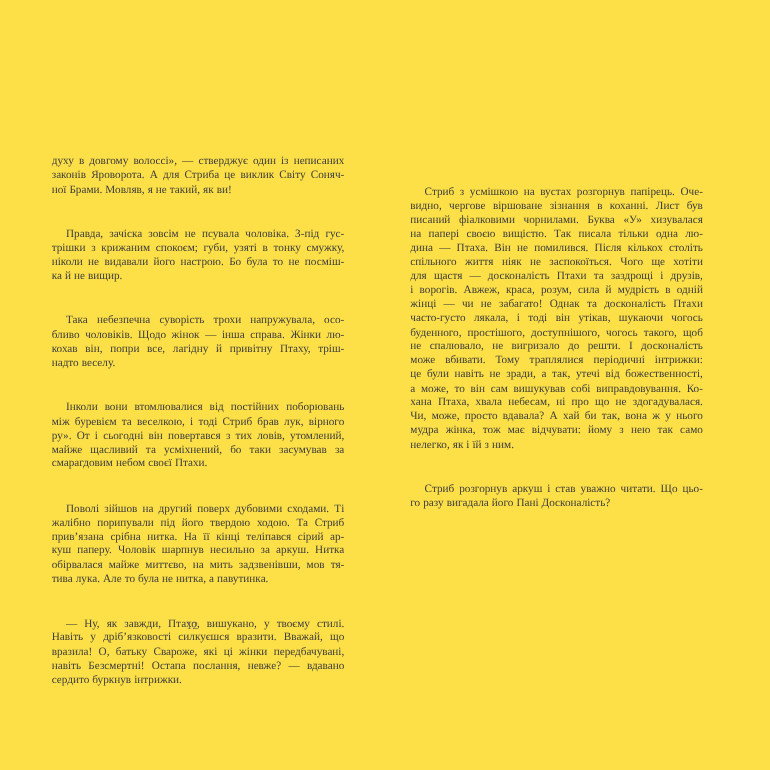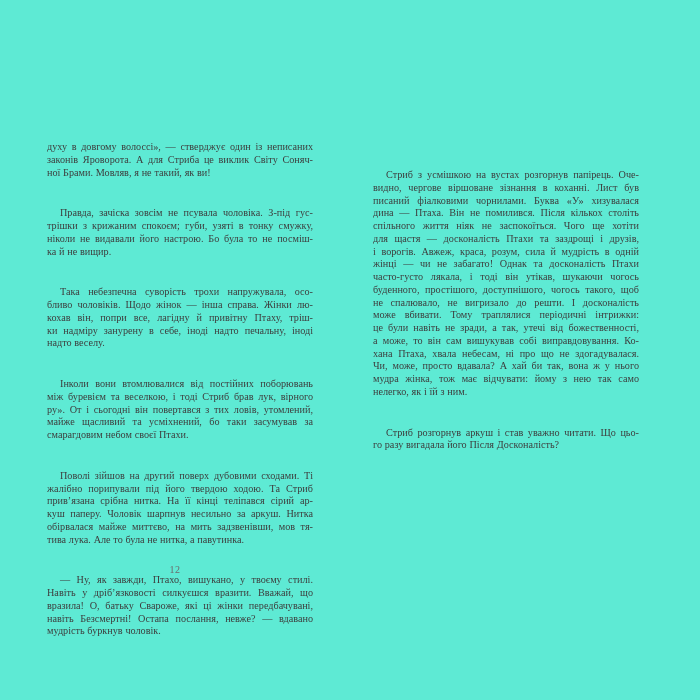--- a/index.html
+++ b/index.html
@@ -4,21 +4,21 @@
 <style>
   html, body {
     margin: 0;
     padding: 0;
     background: #ffffff;
   }
   .canvas {
     position: relative;
     width: 700px;
     height: 700px;
-    background: #5eead4;
+    background: #fde047;
     overflow: hidden;
     font-family: "Liberation Serif", "DejaVu Serif", serif;
   }
   .column {
     position: absolute;
     top: 141px;
     width: 266px;
     color: #3d3d3d;
   }
   .column.left  { left: 47px; }
@@ -59,21 +59,20 @@
       <div class="para indent">
         <div class="line">Правда, зачіска зовсім не псувала чоловіка. З-під гус-</div>
         <div class="line">трішки з крижаним спокоєм; губи, узяті в тонку смужку,</div>
         <div class="line">ніколи не видавали його настрою. Бо була то не посміш-</div>
         <div class="line para-end">ка й не вищир.</div>
       </div>
       <div class="para indent">
         <div class="line">Така небезпечна суворість трохи напружувала, осо-</div>
         <div class="line">бливо чоловіків. Щодо жінок — інша справа. Жінки лю-</div>
         <div class="line">кохав він, попри все, лагідну й привітну Птаху, тріш-</div>
-        <div class="line">ки надміру занурену в себе, іноді надто печальну, іноді</div>
         <div class="line para-end">надто веселу.</div>
       </div>
       <div class="para indent">
         <div class="line">Інколи вони втомлювалися від постійних поборювань</div>
         <div class="line">між буревієм та веселкою, і тоді Стриб брав лук, вірного</div>
         <div class="line">ру». От і сьогодні він повертався з тих ловів, утомлений,</div>
         <div class="line">майже щасливий та усміхнений, бо таки засумував за</div>
         <div class="line para-end">смарагдовим небом своєї Птахи.</div>
       </div>
       <div class="para indent">
@@ -82,43 +81,44 @@
         <div class="line">прив’язана срібна нитка. На її кінці теліпався сірий ар-</div>
         <div class="line">куш паперу. Чоловік шарпнув несильно за аркуш. Нитка</div>
         <div class="line">обірвалася майже миттєво, на мить задзвенівши, мов тя-</div>
         <div class="line para-end">тива лука. Але то була не нитка, а павутинка.</div>
       </div>
       <div class="para indent">
         <div class="line">— Ну, як завжди, Птахо, вишукано, у твоєму стилі.</div>
         <div class="line">Навіть у дріб’язковості силкуєшся вразити. Вважай, що</div>
         <div class="line">вразила! О, батьку Свароже, які ці жінки передбачувані,</div>
         <div class="line">навіть Безсмертні! Остапа послання, невже? — вдавано</div>
-        <div class="line para-end">мудрість буркнув чоловік.</div>
+        <div class="line para-end">сердито буркнув інтрижки.</div>
       </div>
     </div>
   <div class="column right" id="right-column">
       <div class="para indent">
         <div class="line">Стриб з усмішкою на вустах розгорнув папірець. Оче-</div>
         <div class="line">видно, чергове віршоване зізнання в коханні. Лист був</div>
         <div class="line">писаний фіалковими чорнилами. Буква «У» хизувалася</div>
+        <div class="line">на папері своєю вищістю. Так писала тільки одна лю-</div>
         <div class="line">дина — Птаха. Він не помилився. Після кількох століть</div>
         <div class="line">спільного життя ніяк не заспокоїться. Чого ще хотіти</div>
         <div class="line">для щастя — досконалість Птахи та заздрощі і друзів,</div>
         <div class="line">і ворогів. Авжеж, краса, розум, сила й мудрість в одній</div>
         <div class="line">жінці — чи не забагато! Однак та досконалість Птахи</div>
         <div class="line">часто-густо лякала, і тоді він утікав, шукаючи чогось</div>
         <div class="line">буденного, простішого, доступнішого, чогось такого, щоб</div>
         <div class="line">не спалювало, не вигризало до решти. І досконалість</div>
         <div class="line">може вбивати. Тому траплялися періодичні інтрижки:</div>
         <div class="line">це були навіть не зради, а так, утечі від божественності,</div>
         <div class="line">а може, то він сам вишукував собі виправдовування. Ко-</div>
         <div class="line">хана Птаха, хвала небесам, ні про що не здогадувалася.</div>
         <div class="line">Чи, може, просто вдавала? А хай би так, вона ж у нього</div>
         <div class="line">мудра жінка, тож має відчувати: йому з нею так само</div>
         <div class="line para-end">нелегко, як і їй з ним.</div>
       </div>
       <div class="para indent">
         <div class="line">Стриб розгорнув аркуш і став уважно читати. Що цьо-</div>
-        <div class="line para-end">го разу вигадала його Після Досконалість?</div>
+        <div class="line para-end">го разу вигадала його Пані Досконалість?</div>
       </div>
     </div>
   <div class="page-number">12</div>
 </div>
 
 </body></html>

